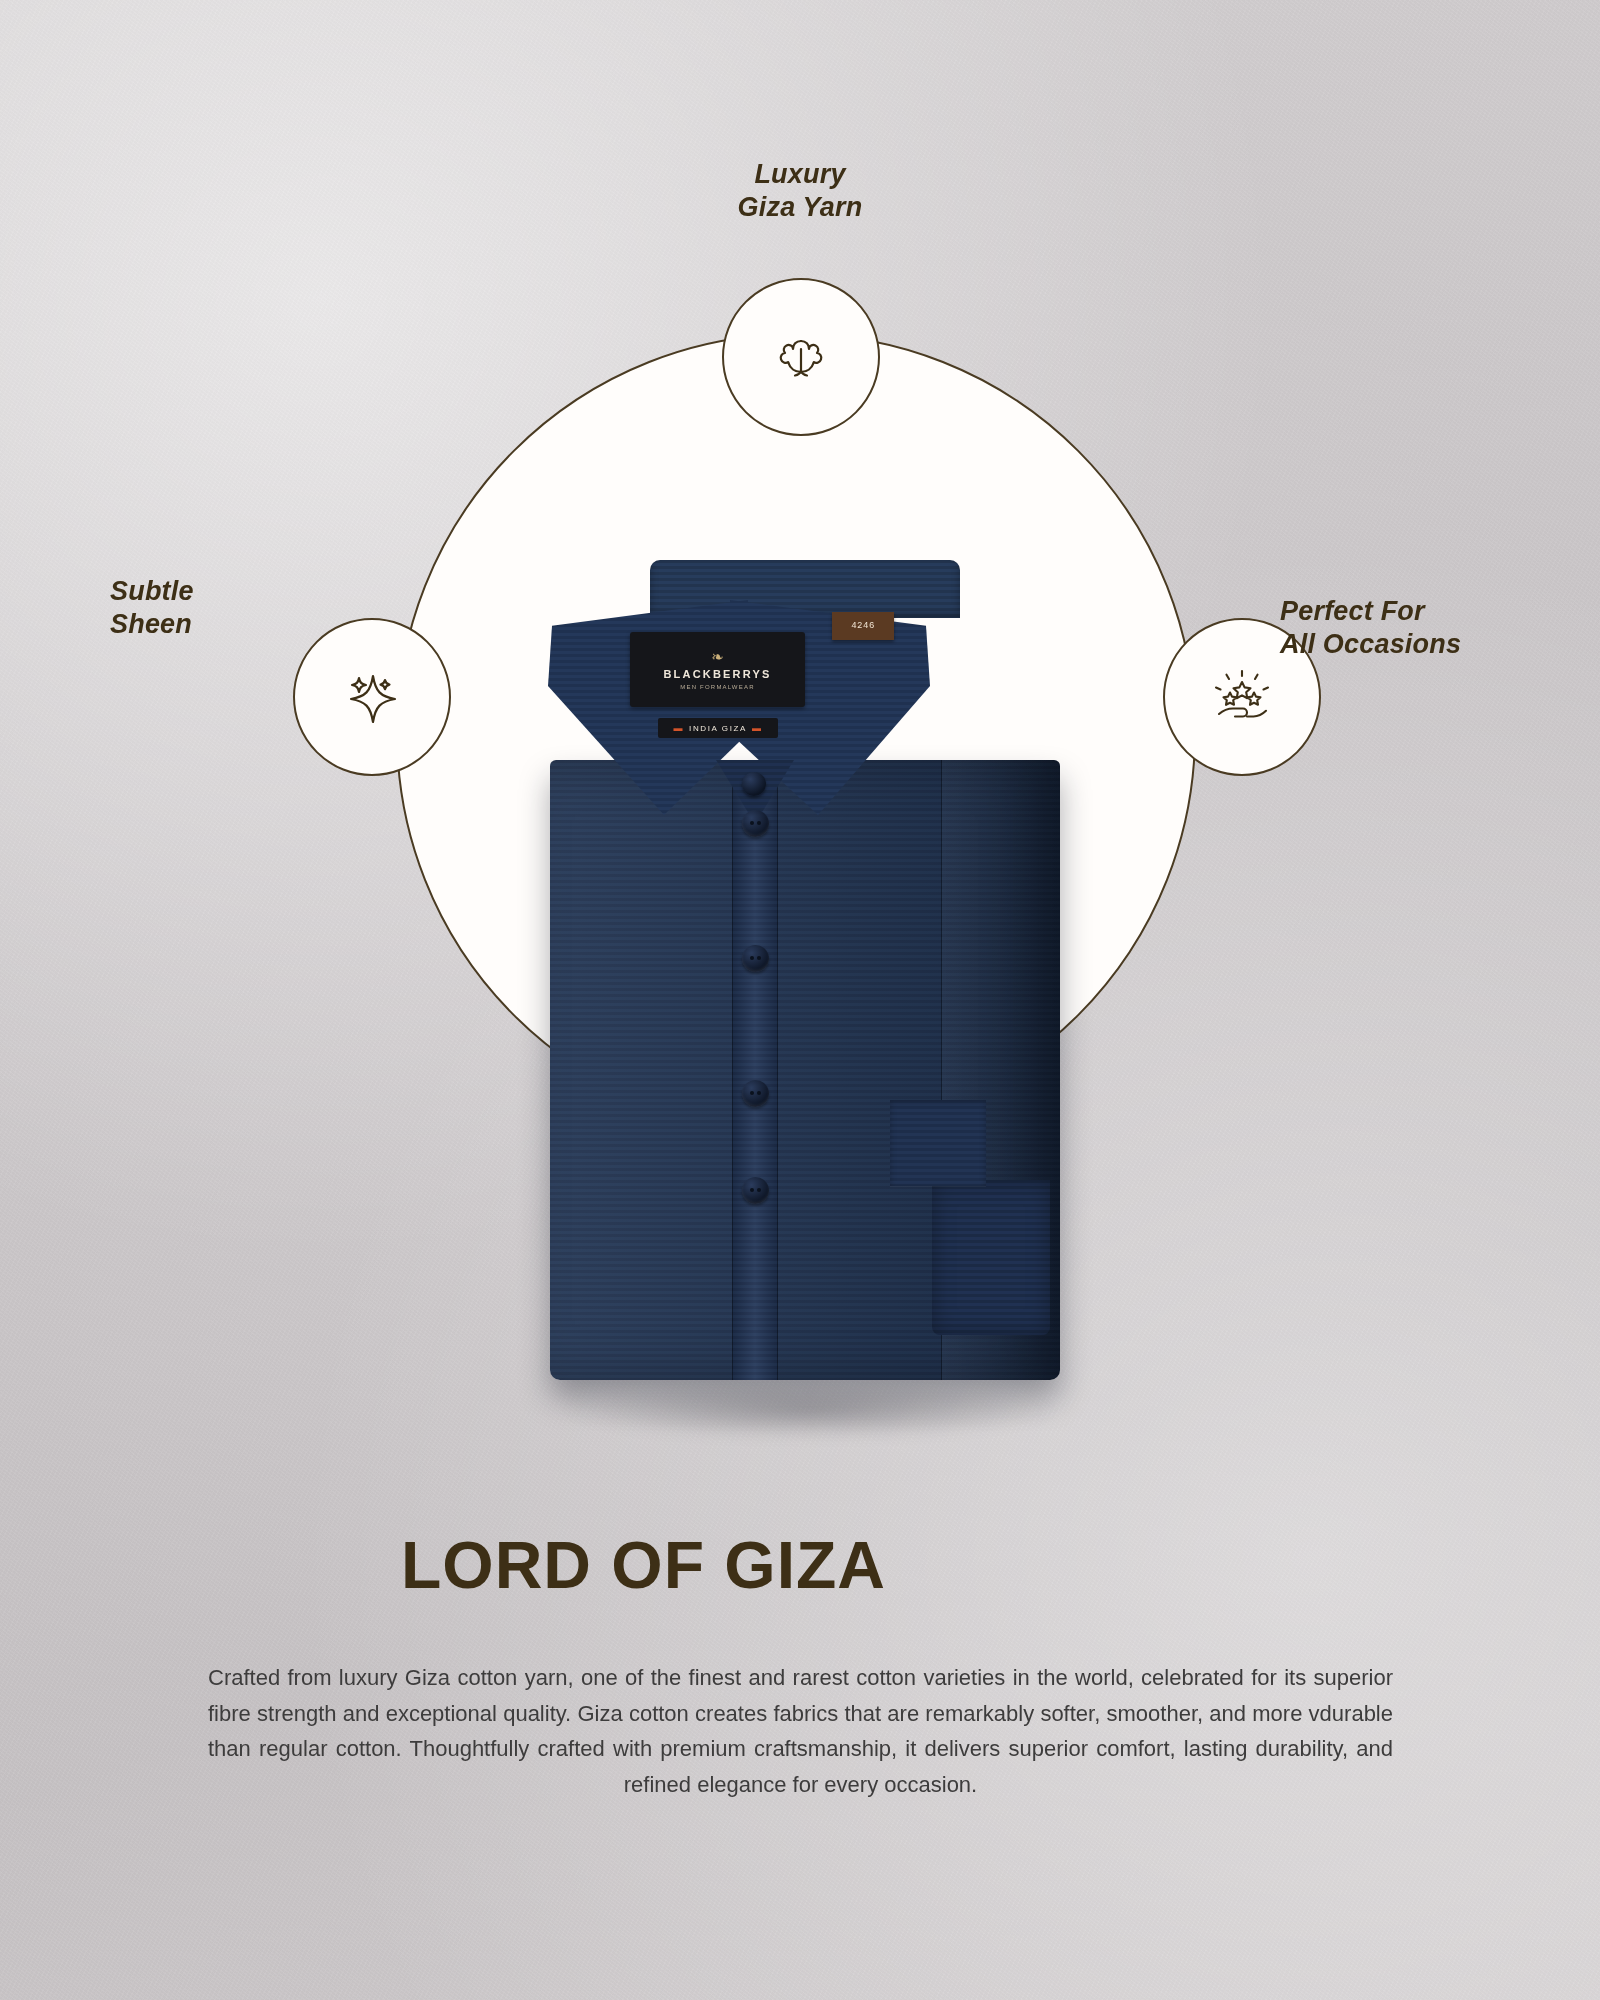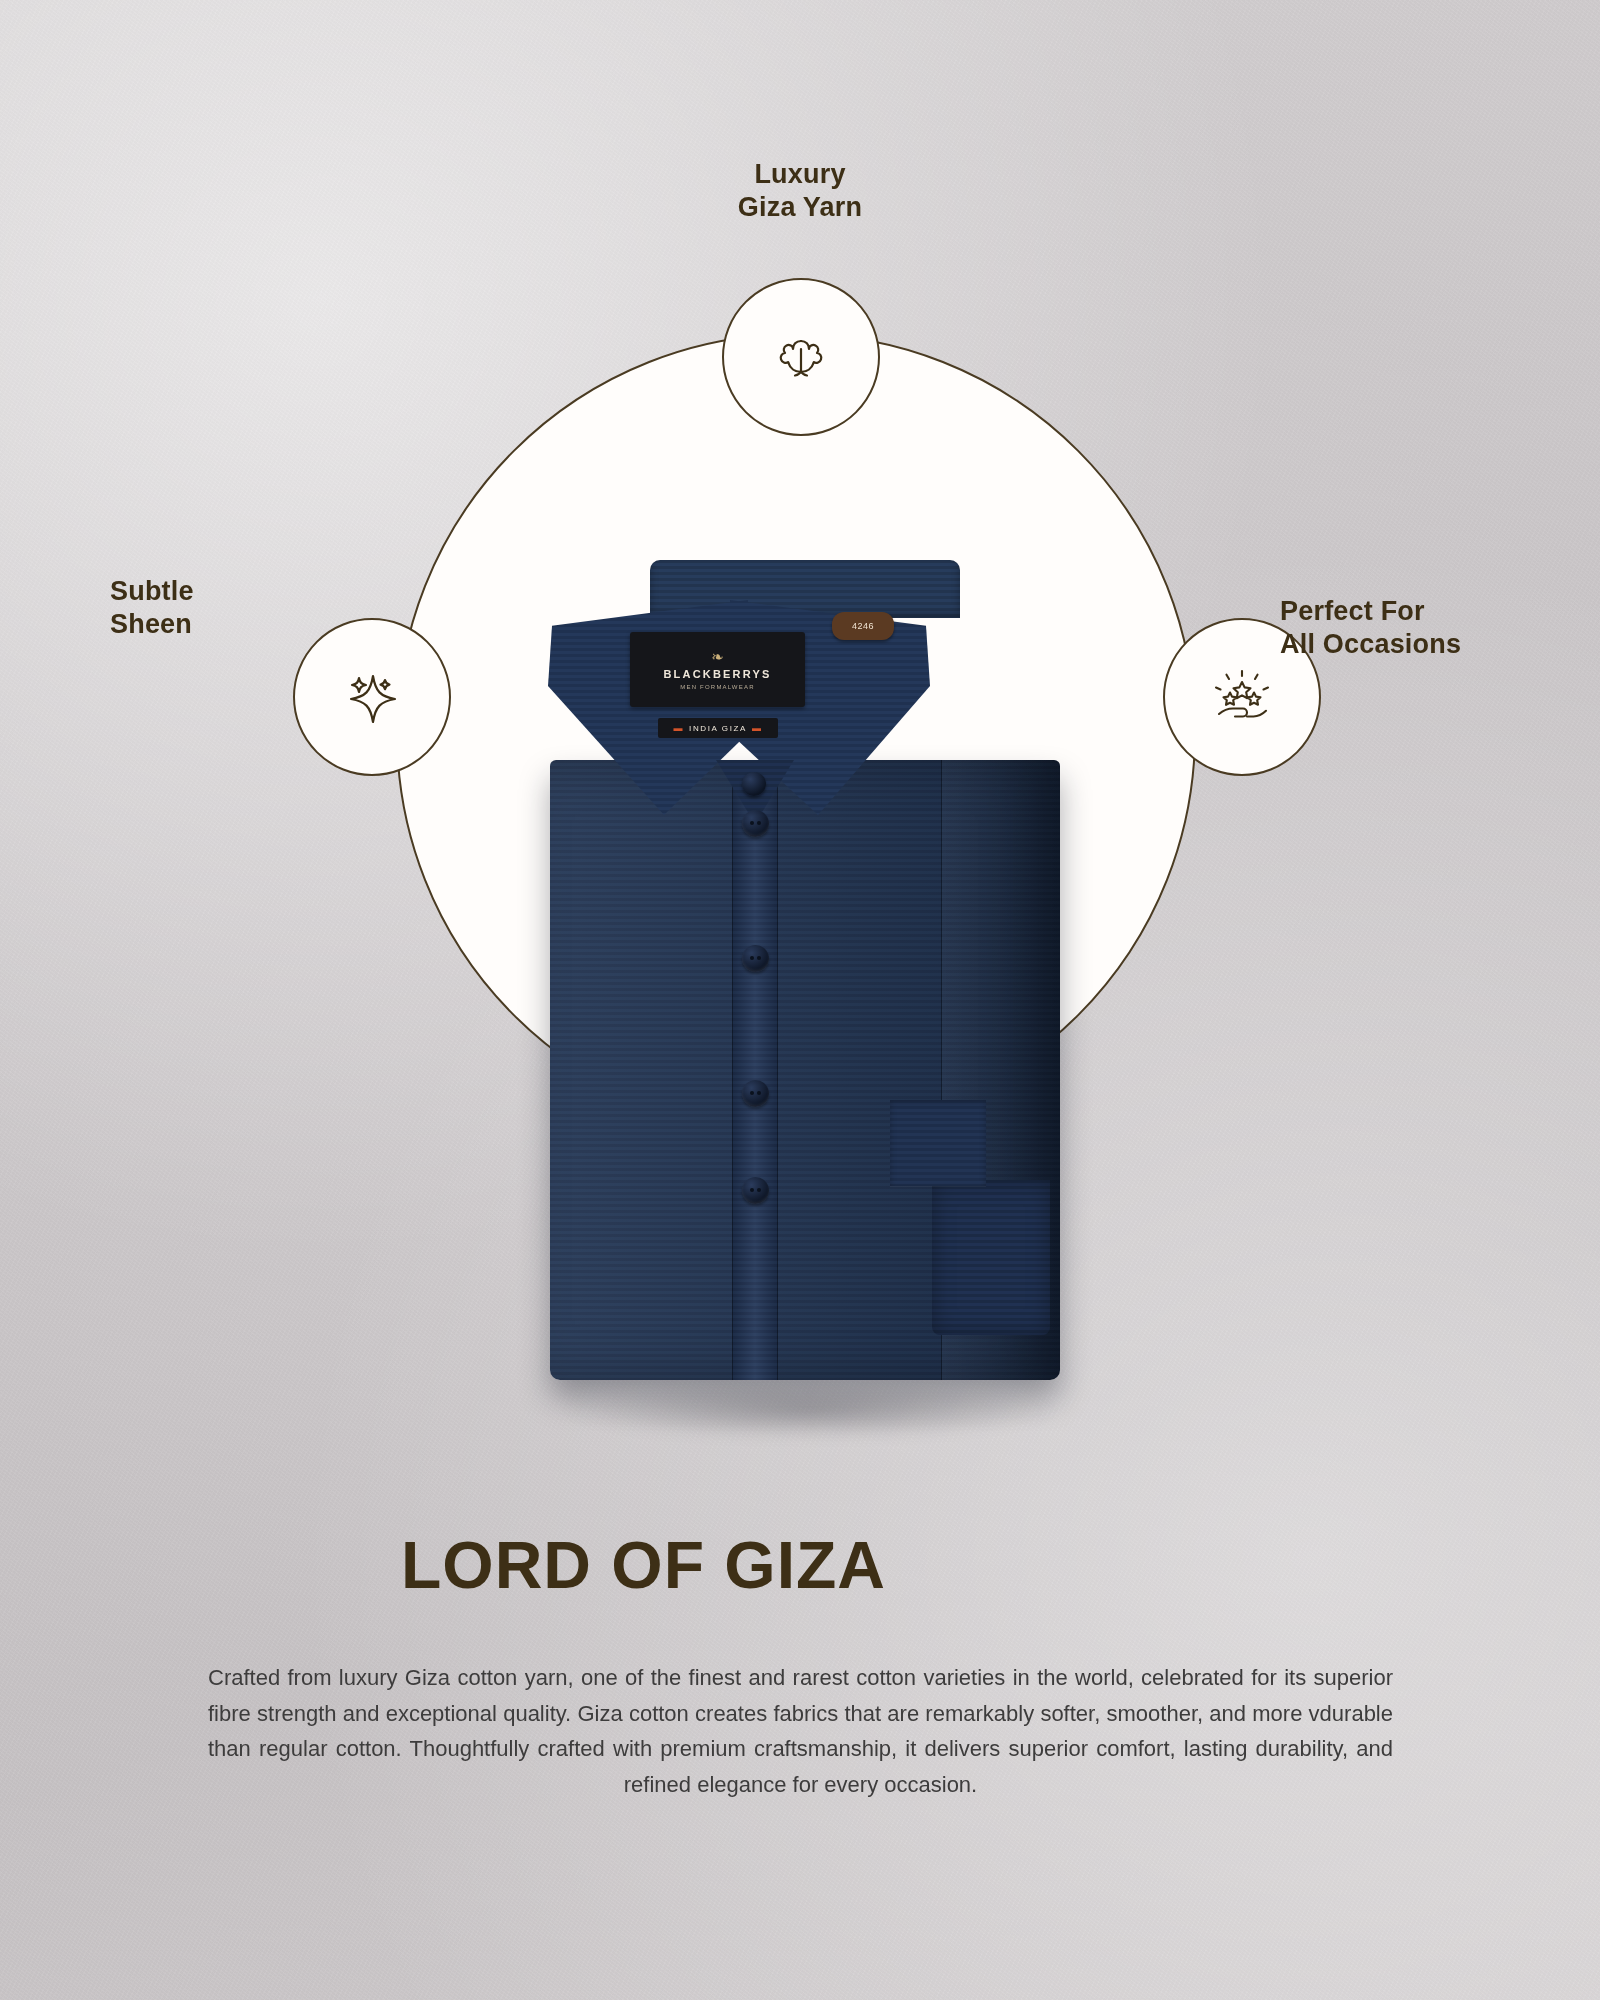--- a/index.html
+++ b/index.html
@@ -56,20 +56,21 @@
   #badge-left { left: 293px; top: 618px; }
   #badge-right { left: 1163px; top: 618px; }
 
   .badge-label {
     position: absolute;
     color: #3d2f16;
     font-size: 27px;
     font-weight: bold;
     line-height: 1.22;
     letter-spacing: 0.2px;
+    font-style: italic;
   }
   #label-top { left: 0; top: 158px; width: 1600px; text-align: center; }
   #label-left { left: 110px; top: 575px; width: 200px; text-align: left; }
   #label-right { left: 1280px; top: 575px; width: 300px; text-align: left; margin-top: 20px; }
 
   
   .shirt-wrap {
     position: absolute;
     left: 520px; top: 560px;
     width: 560px; height: 850px;
@@ -191,24 +192,25 @@
     position: absolute; left: 138px; top: 158px;
     width: 120px; height: 20px;
     background: #15161a; border-radius: 2px;
     display:flex; align-items:center; justify-content:center;
     color:#efe7da; font-size: 8px; letter-spacing: 1.6px;
   }
   .fit-label .dash { color:#d4542a; margin:0 5px; font-size:9px; }
   .size-tab {
     position: absolute; left: 312px; top: 52px;
     width: 62px; height: 28px;
-    background: #5b3a22; border-radius: 12px;
+    background: #5b3a22; border-radius: 0;
     display:flex; align-items:center; justify-content:center;
     color:#f0e3d2; font-size: 9px; letter-spacing: 0.5px;
     box-shadow: 0 2px 3px rgba(0,0,0,0.4);
+    font-family: Liberation Mono, monospace;
   }
 
   
   .title {
     position: absolute; left: 0; top: 1527px; width: 1287px;
     text-align: center;
     color: #3d2f16;
     font-size: 66px;
     font-weight: bold;
     letter-spacing: 1px;

